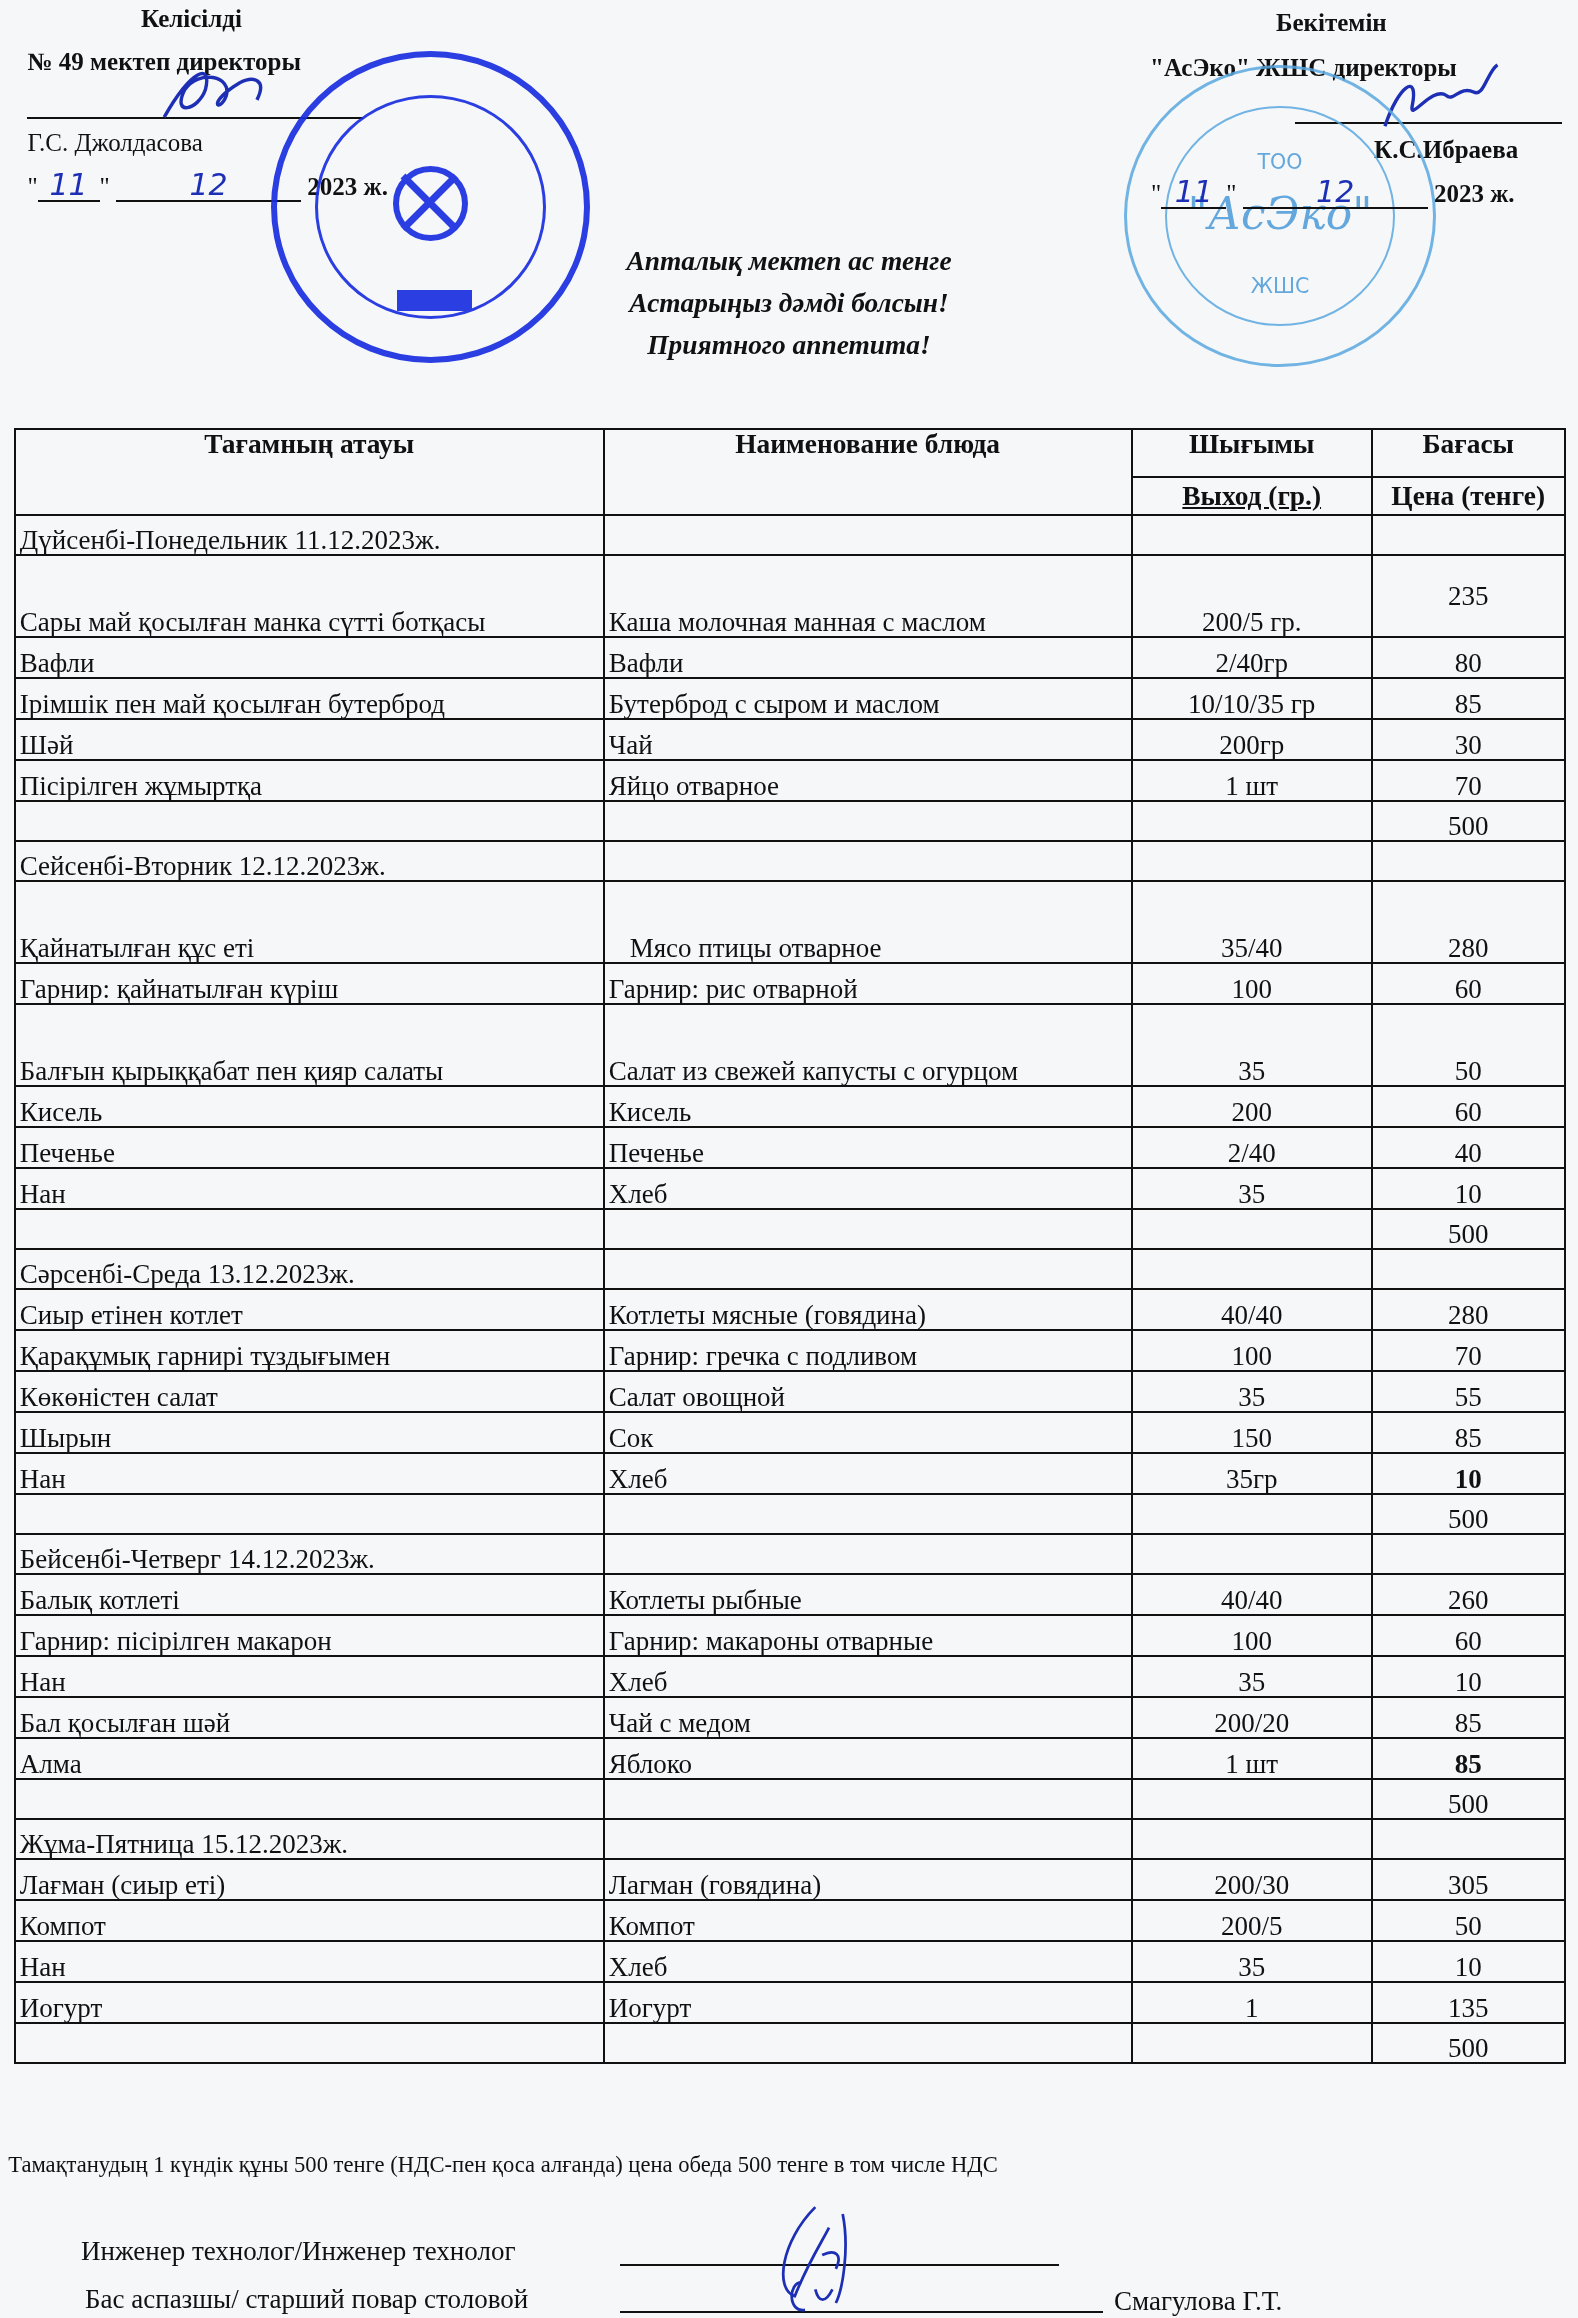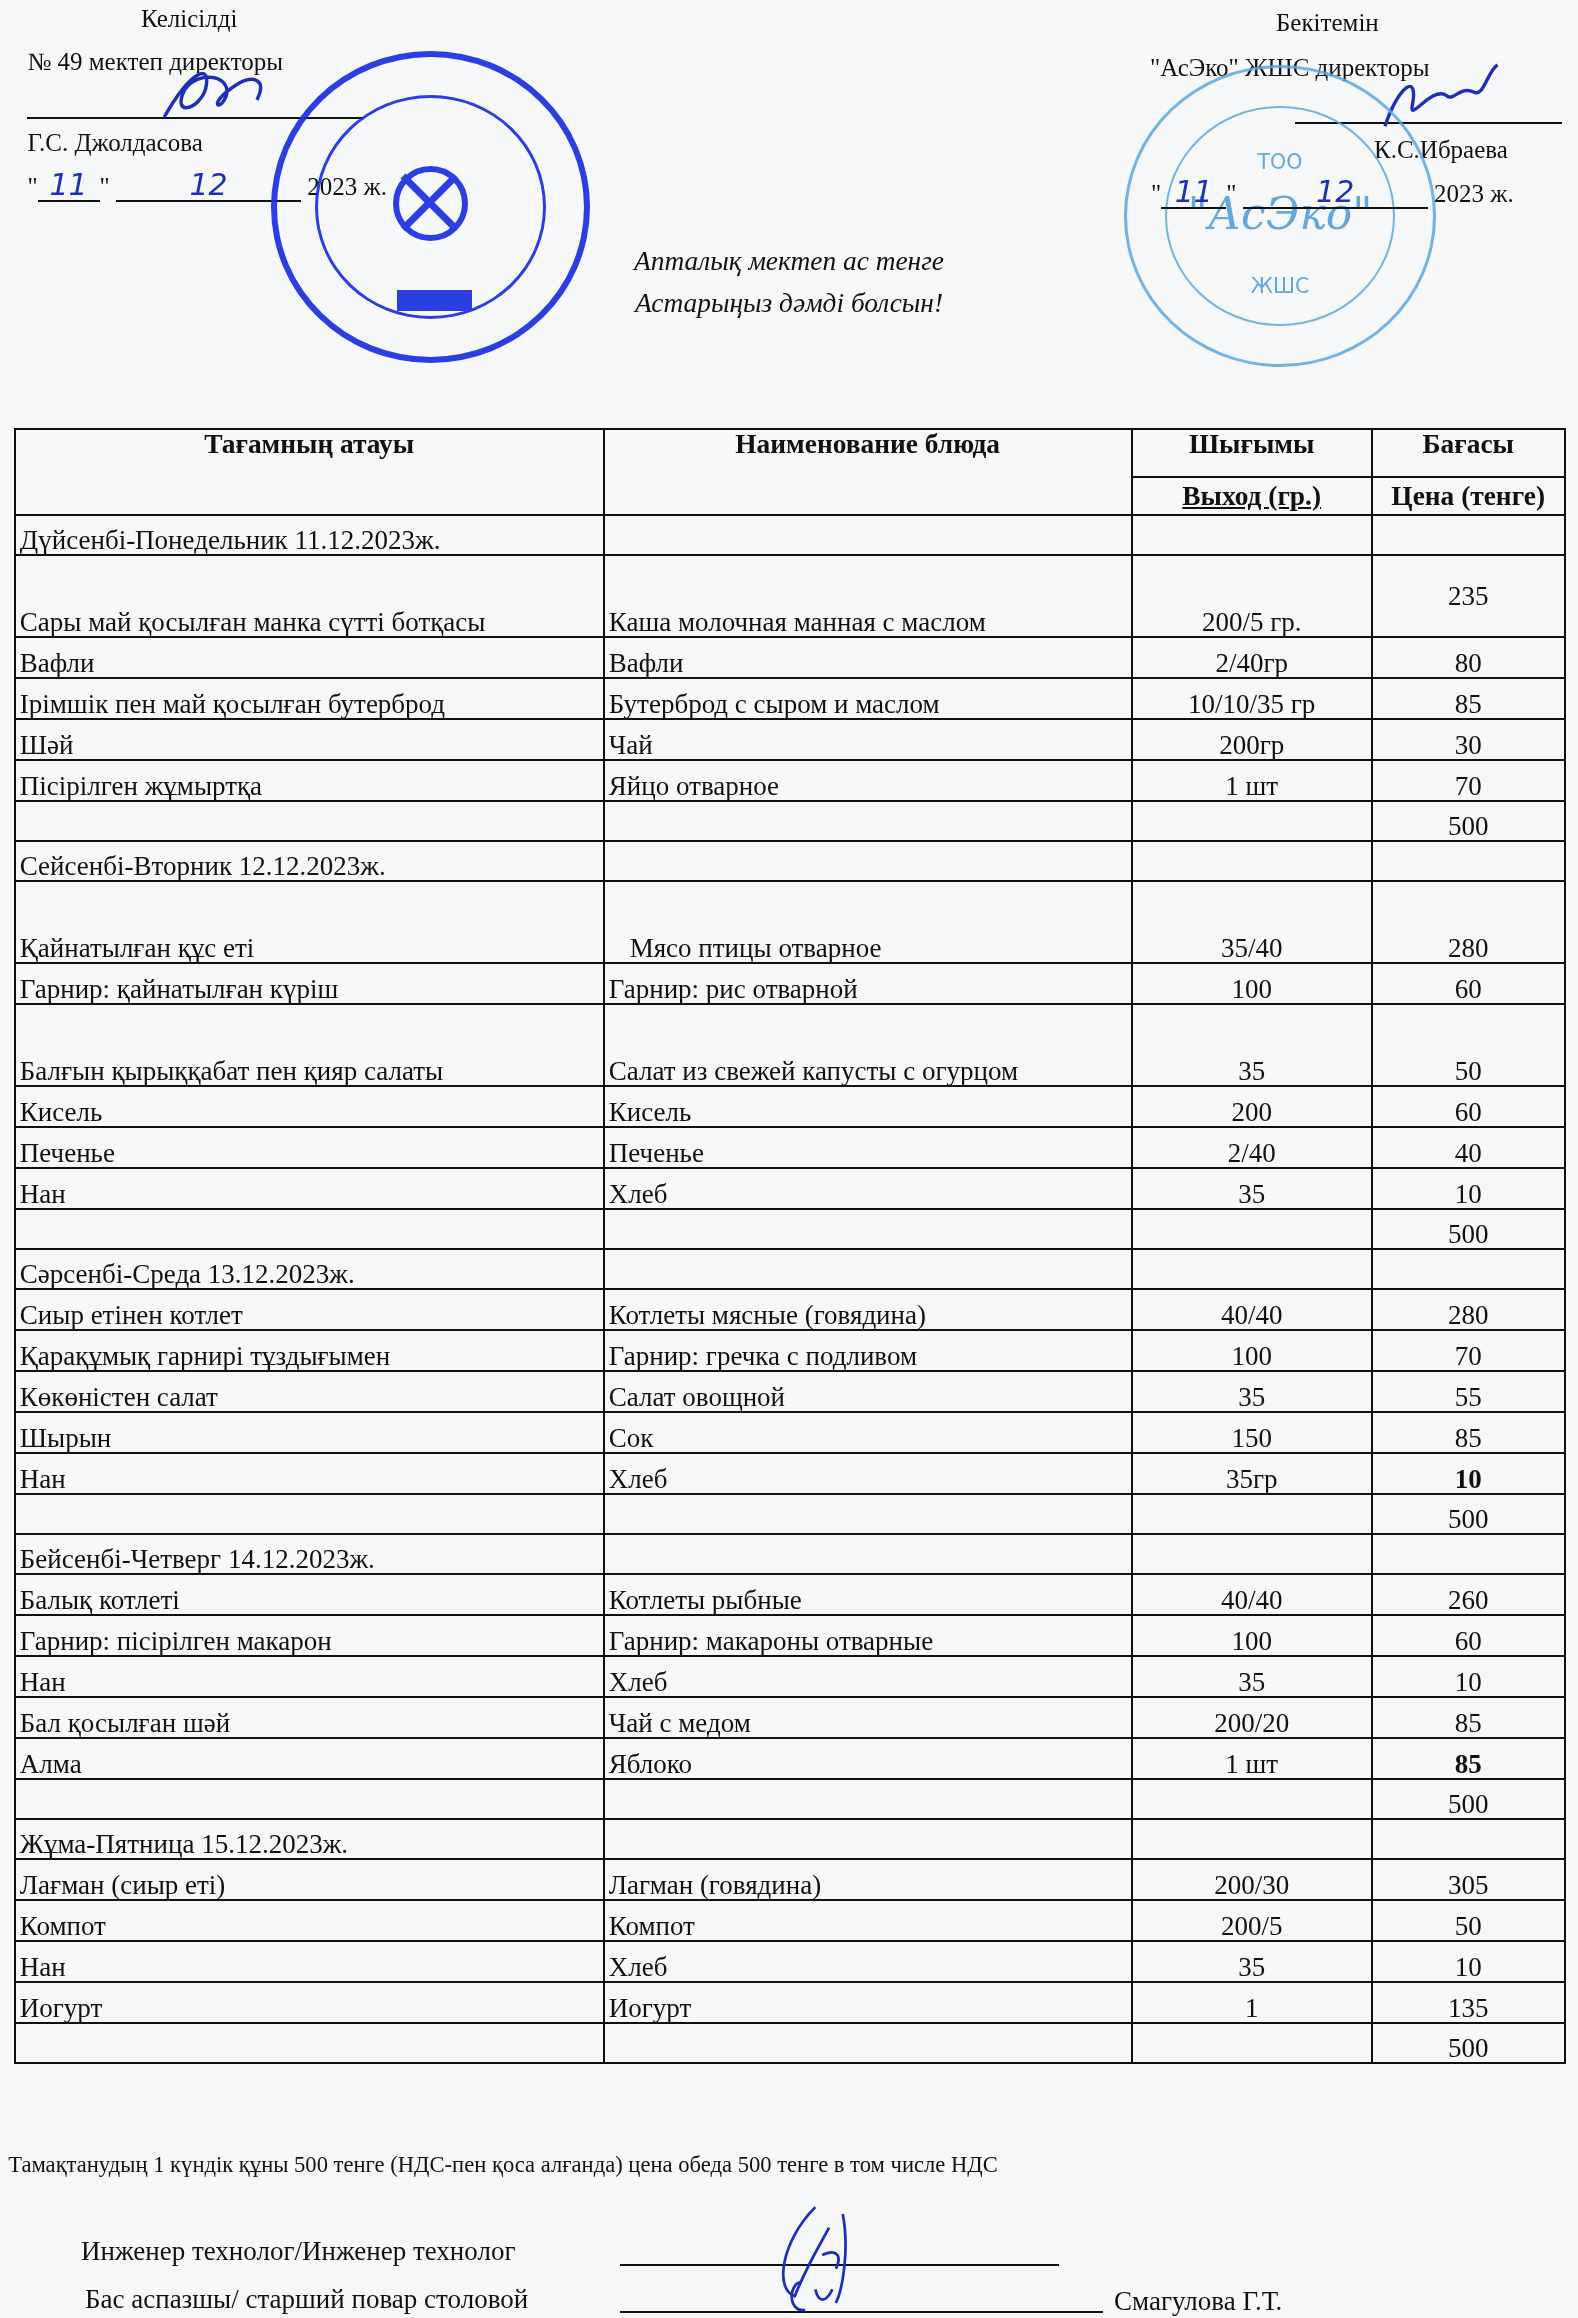--- a/index.html
+++ b/index.html
@@ -4,21 +4,21 @@
 <style>
   html, body { margin: 0; padding: 0; }
   body {
     width: 1578px; height: 2319px; position: relative; overflow: hidden;
     background: #f6f7f9; color: #111;
     font-family: "Liberation Serif", "DejaVu Serif", serif;
   }
   .abs { position: absolute; }
   
   .hdr-text { font-size: 25px; line-height: 1; white-space: nowrap; }
-  .bold { font-weight: normal; }
+  .bold { font-weight: bold; }
   .hand { color: #1d2fb5; font-family: "DejaVu Sans", sans-serif; font-style: italic; font-size: 30px; }
   .uline { border-bottom: 2.1px solid #111; }
   
   .stamp-left {
     left: 271px; top: 51px; width: 319px; height: 312px; border-radius: 50%;
     border: 6.9px solid #1a2fe0; box-sizing: border-box; opacity: 0.92;
   }
   .stamp-left .inner { position:absolute; left:38px; top:38px; right:38px; bottom:38px; border-radius:50%; border:3.4px solid #1a2fe0; }
   .stamp-left .emblem { position:absolute; left:50%; top:50%; width:75px; height:75px; margin:-41px 0 0 -38px; border-radius:50%; border:6.9px solid #1a2fe0; box-sizing:border-box; }
   .stamp-left .emblem::before, .stamp-left .emblem::after { content:""; position:absolute; left:27.4px; top:-6.9px; width:6.9px; height:75px; background:#1a2fe0; transform: rotate(45deg); }
@@ -96,20 +96,21 @@
 
 <div class="abs hdr-text" style="left:1151px; top:177px;">
   <span>"</span><span class="hand uline" style="display:inline-block; width:65px; text-align:center;">11</span><span>"</span>
   <span class="hand uline" style="display:inline-block; width:185px; text-align:center;">12</span>
   <span class="bold">2023 ж.</span>
 </div>
 
 <div class="abs title bold">
   <div class="it">Апталық мектеп ас тенге</div>
   <div class="it">Астарыңыз дәмді болсын!</div>
+  <div class="it">Приятного аппетита!</div>
 </div>
 
 <table class="menu">
   <colgroup>
       <col class="c1">
       <col class="c2">
       <col class="c3">
       <col class="c4">
     </colgroup>
   <thead>

